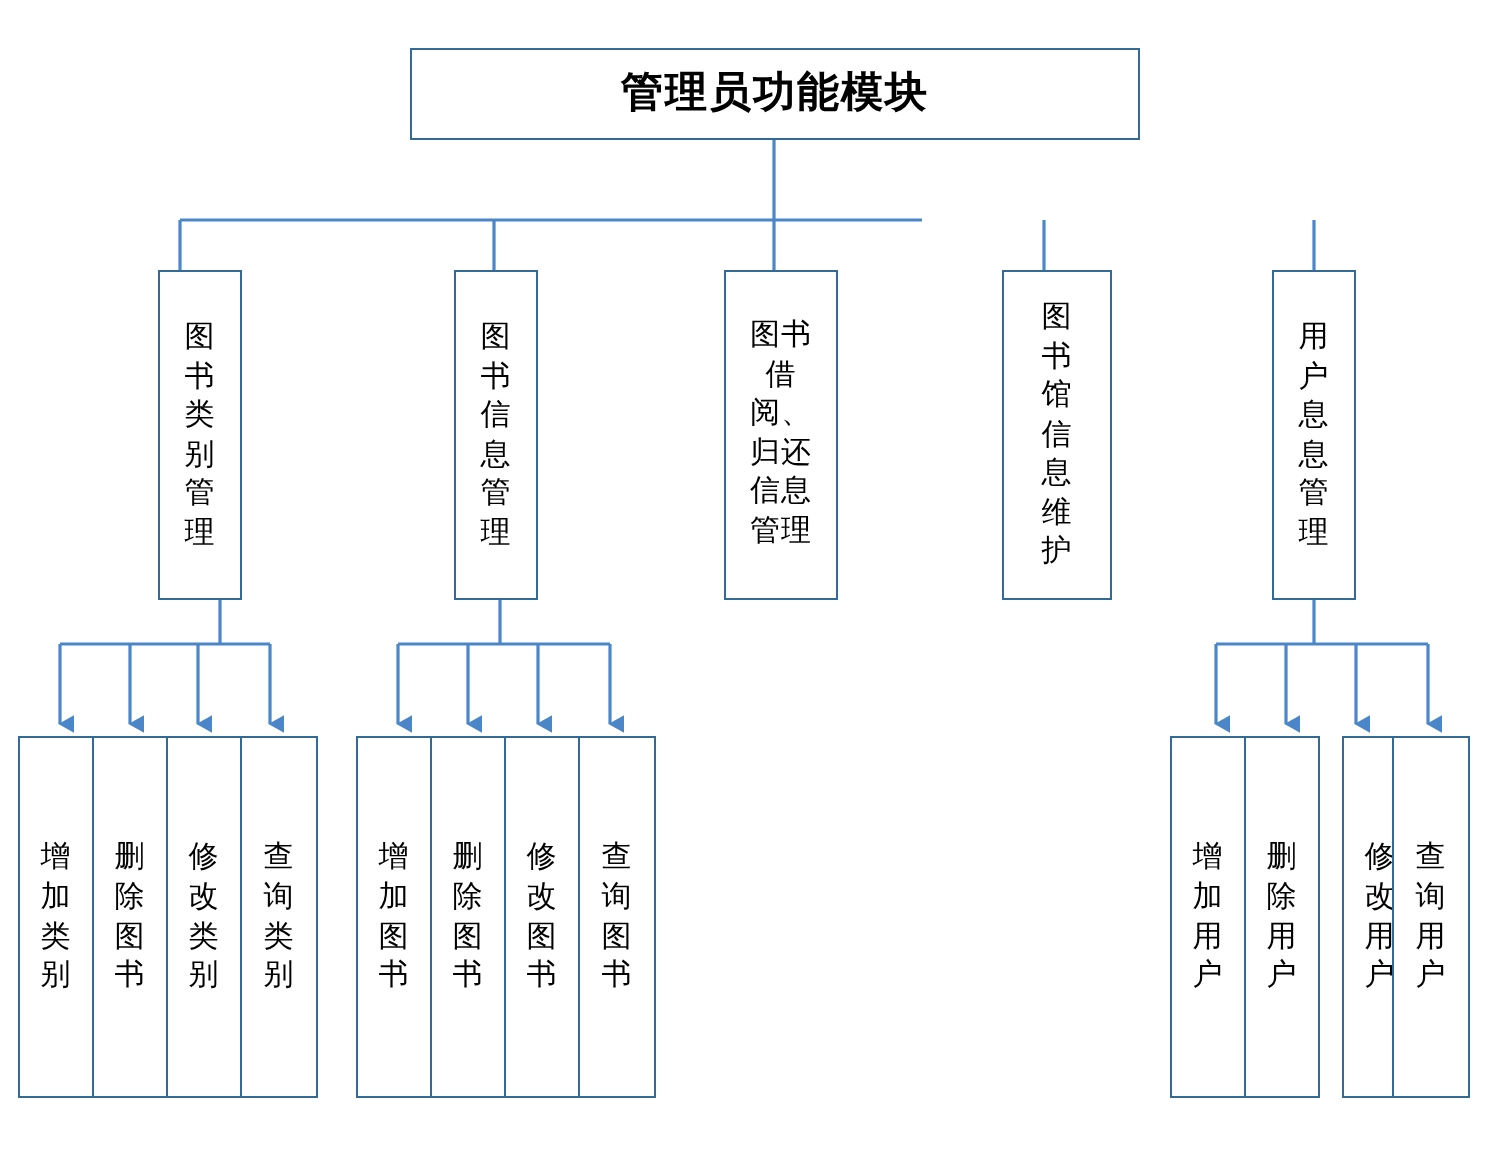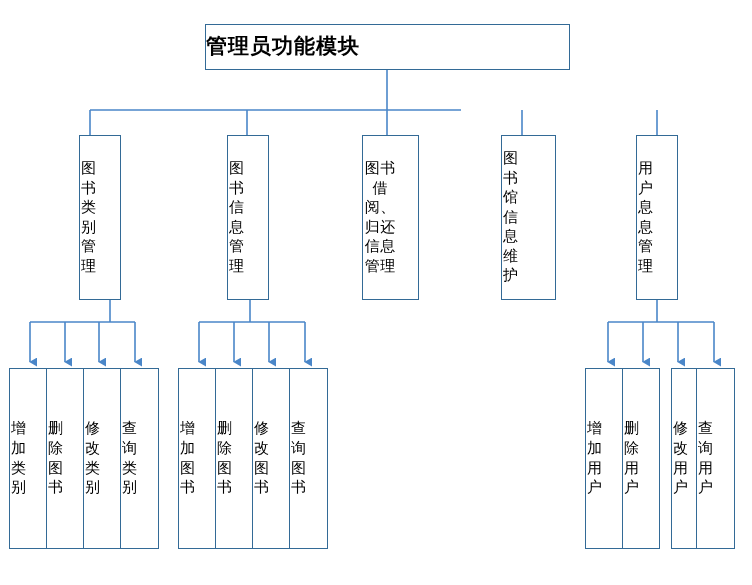--- a/index.html
+++ b/index.html
@@ -26,20 +26,21 @@
     height: 585px;
     pointer-events: none;
   }
   .node {
     position: absolute;
     box-sizing: border-box;
     border: 1px solid #336a96;
     background: #ffffff;
     display: flex;
     align-items: center;
+    justify-content: center;
     text-align: center;
     color: #000000;
     z-index: 2;
   }
   .node .lbl {
     display: block;
     line-height: 1.18;
     letter-spacing: 0.5px;
   }
   
@@ -64,20 +65,21 @@
   }
   .node.lvl2 .lbl {
     font-size: 15px;
     line-height: 1.30;
     width: 1.15em;
     word-break: break-all;
     white-space: normal;
   }
   .node.lvl2.wide .lbl {
     width: 2.3em;
+    font-family: Liberation Mono, monospace;
   }
   
   .node.leaf {
     top: 368px;
     height: 181px;
   }
   .node.leaf .lbl {
     font-size: 15px;
     line-height: 1.32;
     width: 1.15em;

